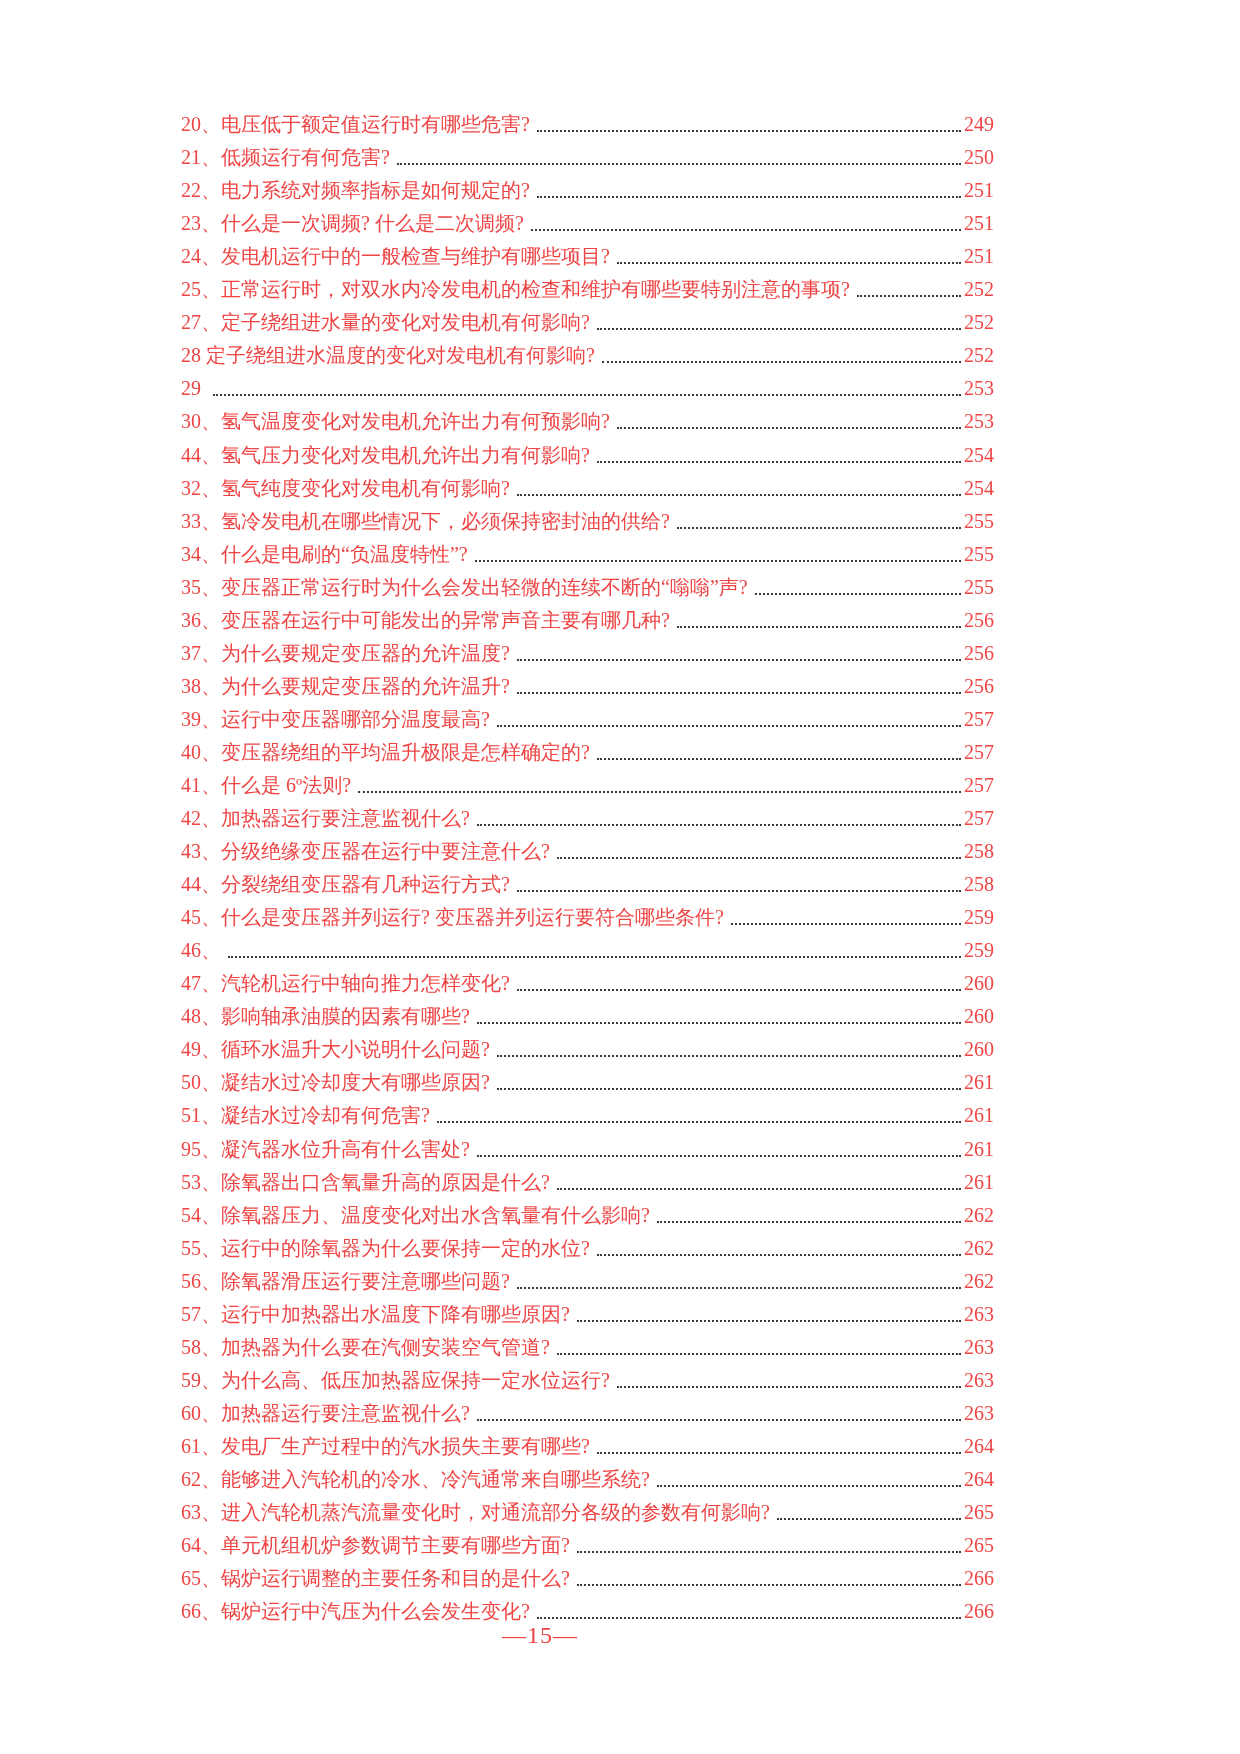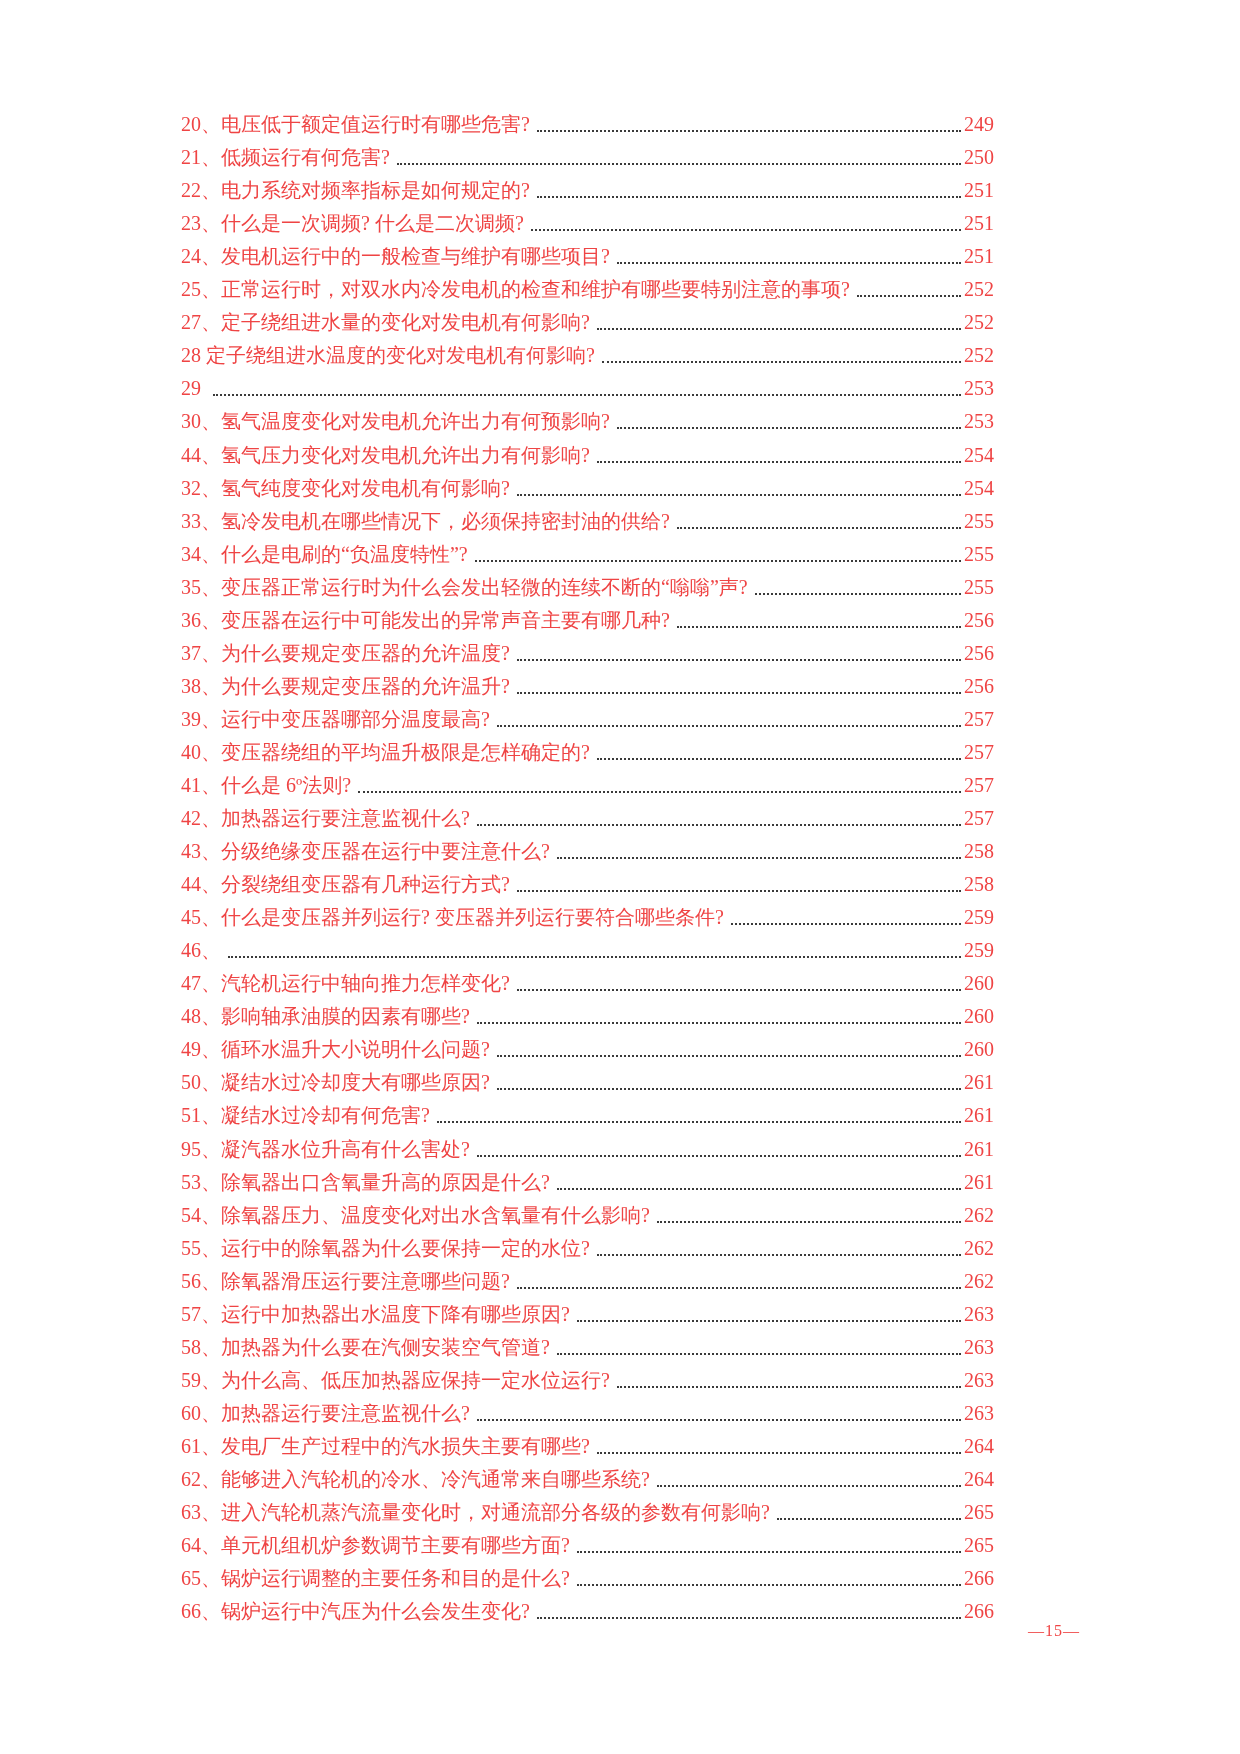--- a/index.html
+++ b/index.html
@@ -34,22 +34,22 @@
     border-bottom: 2px dotted #3a3a3a;
     margin: 0 3px 5px 7px;
     align-self: flex-end;
   }
   .toc-page { white-space: pre; flex: 0 0 auto; margin-top: 26px; }
   .footer {
     position: absolute;
     top: 1622px;
     left: 0;
     width: 100%;
-    text-align: right;
-    font-size: 16px;
+    text-align: center;
+    font-size: 24px;
     letter-spacing: 1px;
   }
 </style>
 </head>
 <body>
 
 <div class="page">
   <div class="toc" id="toc-list">
       <div class="toc-row">
     <span class="toc-num">20、</span>

